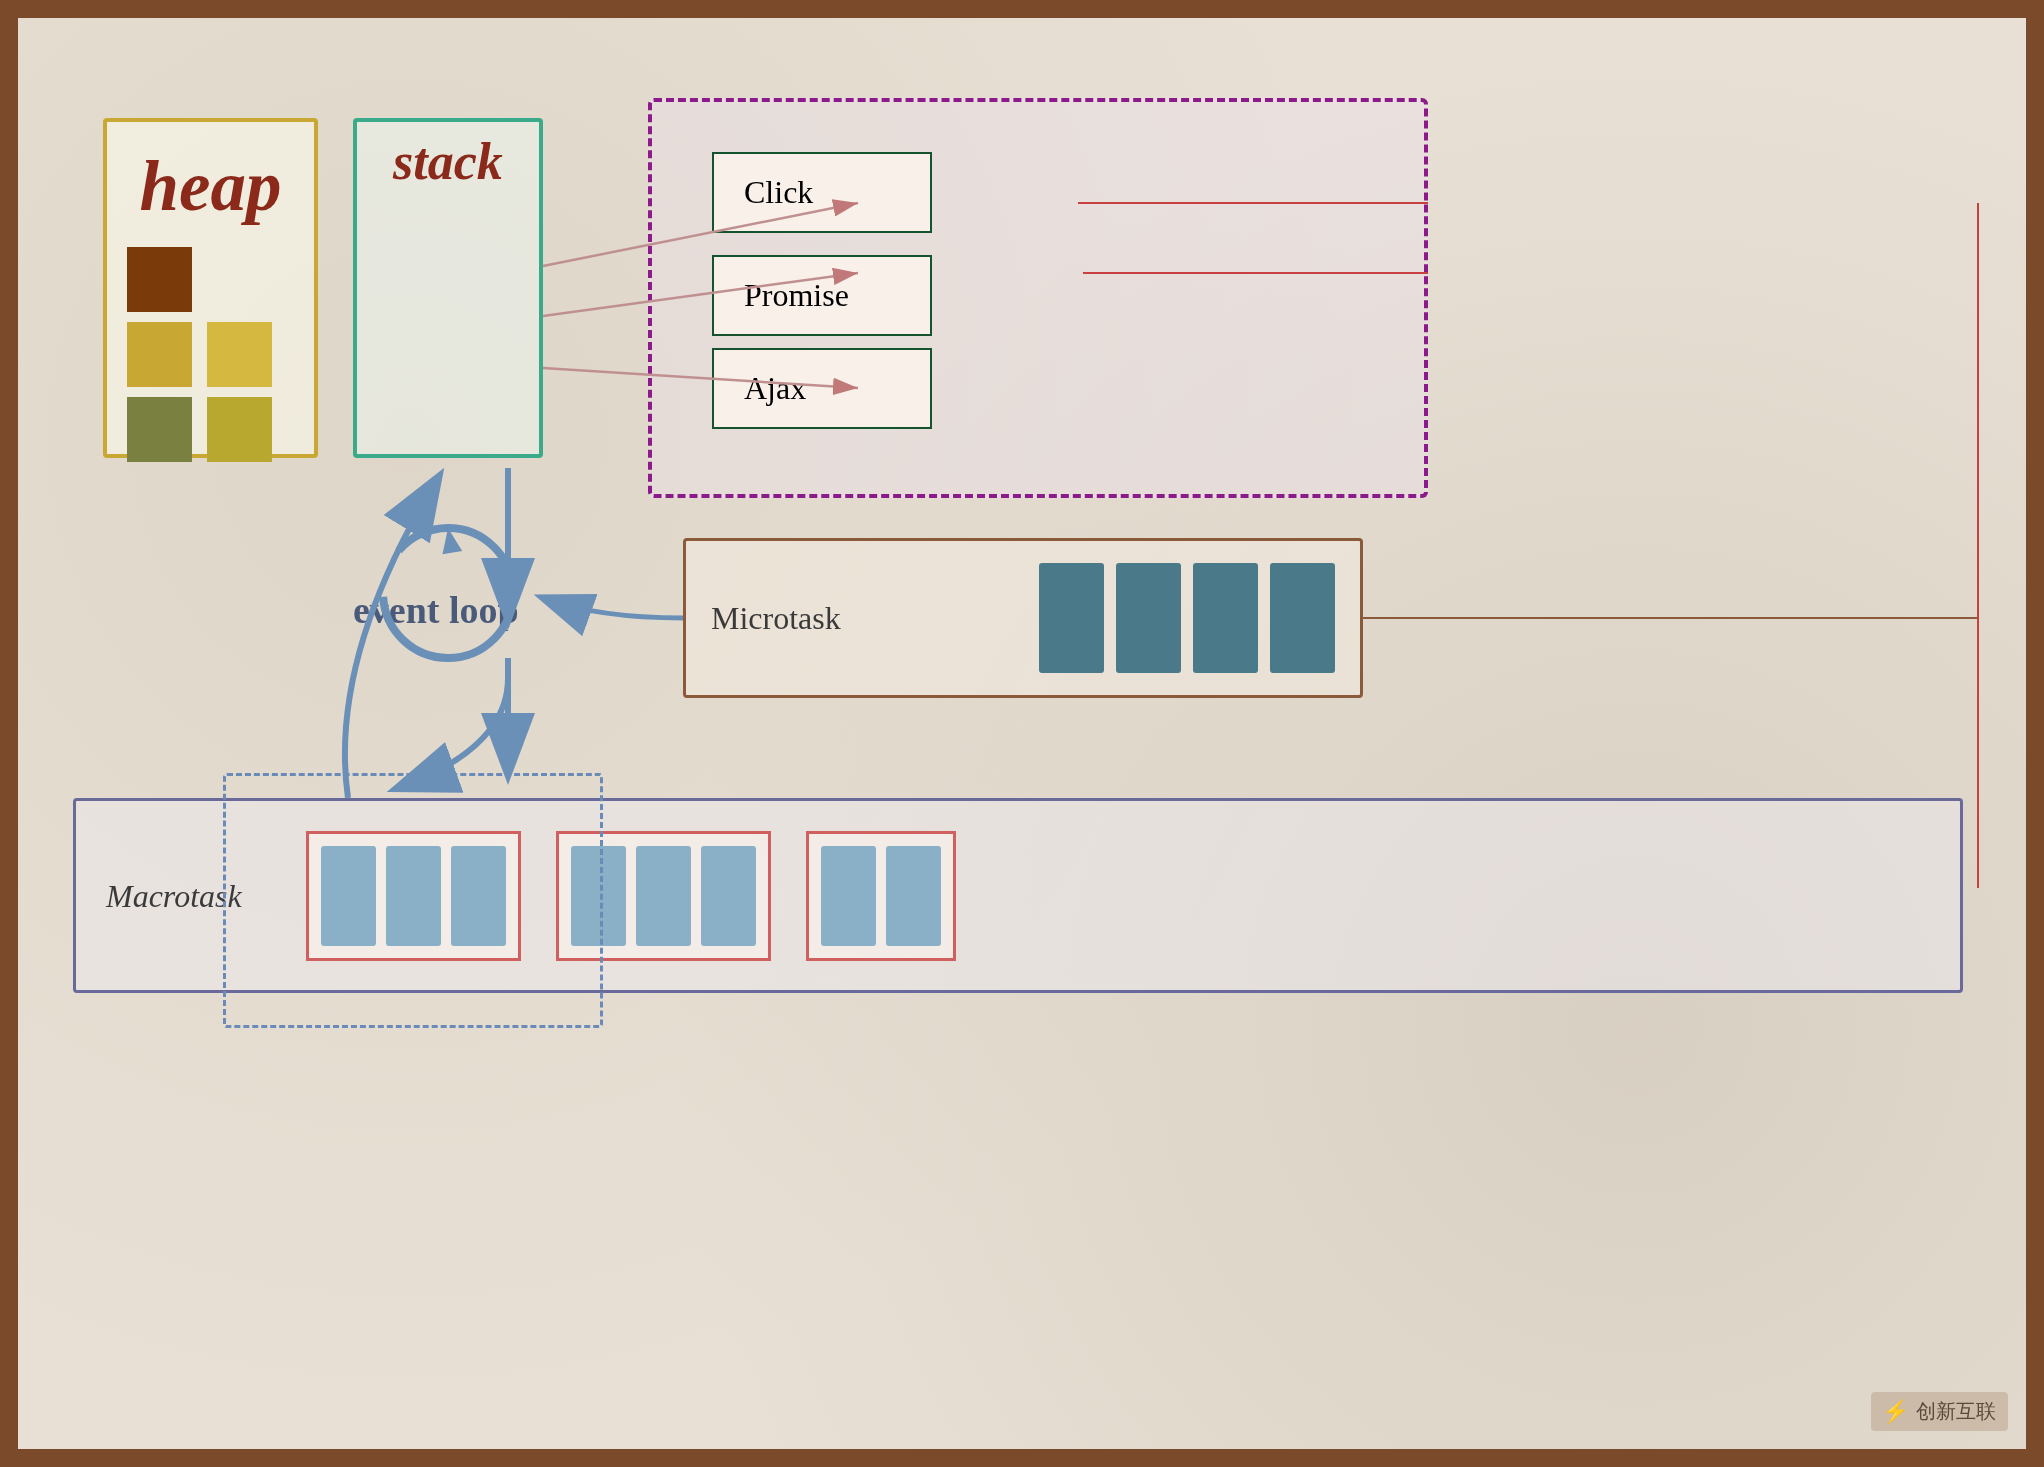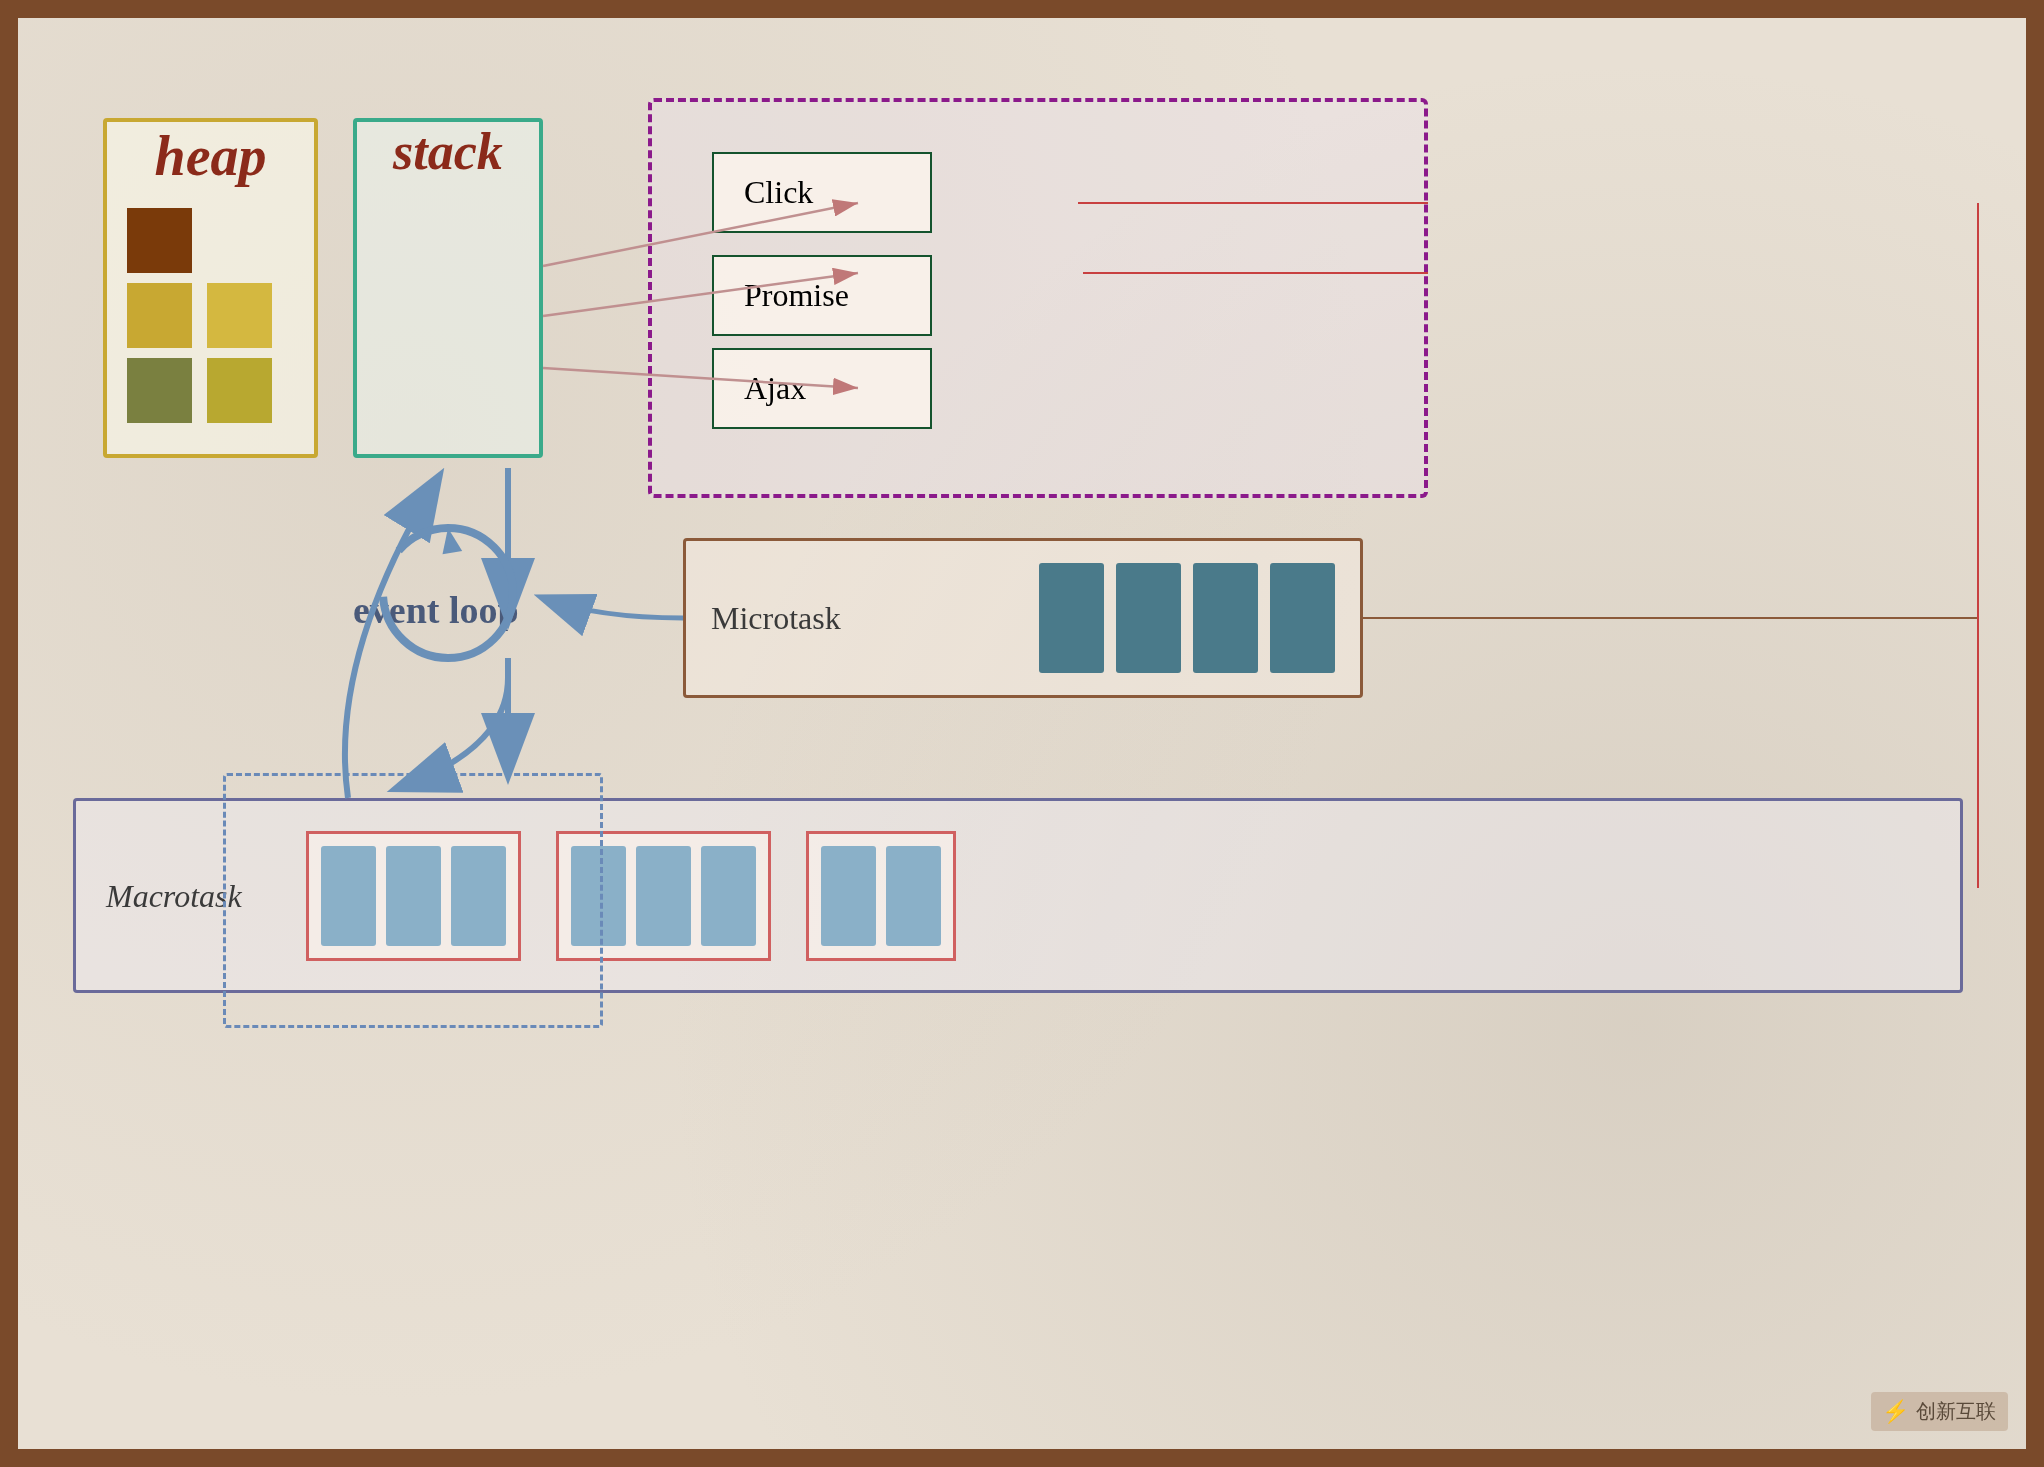--- a/index.html
+++ b/index.html
@@ -22,25 +22,25 @@
       left: 85px;
       top: 100px;
       width: 215px;
       height: 340px;
       border: 4px solid #c8a832;
       background: rgba(255,255,240,0.5);
       border-radius: 4px;
     }
     .heap-title {
       color: #8b2a1a;
-      font-size: 56px;
+      font-size: 71px;
       font-weight: bold;
       font-style: italic;
       text-align: center;
-      margin-top: 2px;
+      margin-top: 24px;
     }
     .heap-squares {
       display: flex;
       flex-direction: column;
       gap: 10px;
       padding: 15px 20px;
       margin-top: 5px;
     }
     .heap-row {
       display: flex;
@@ -77,21 +77,21 @@
       border: 4px solid #3aaa8a;
       background: rgba(240,255,250,0.4);
       border-radius: 4px;
     }
     .stack-title {
       color: #8b2a1a;
       font-size: 52px;
       font-weight: bold;
       font-style: italic;
       text-align: center;
-      margin-top: 0;
+      margin-top: 10px;
     }
     .stack-items {
       display: flex;
       flex-direction: column;
       gap: 8px;
       padding: 15px 18px;
       margin-top: 10px;
     }
     .stack-item {
       background: #7a8040;

